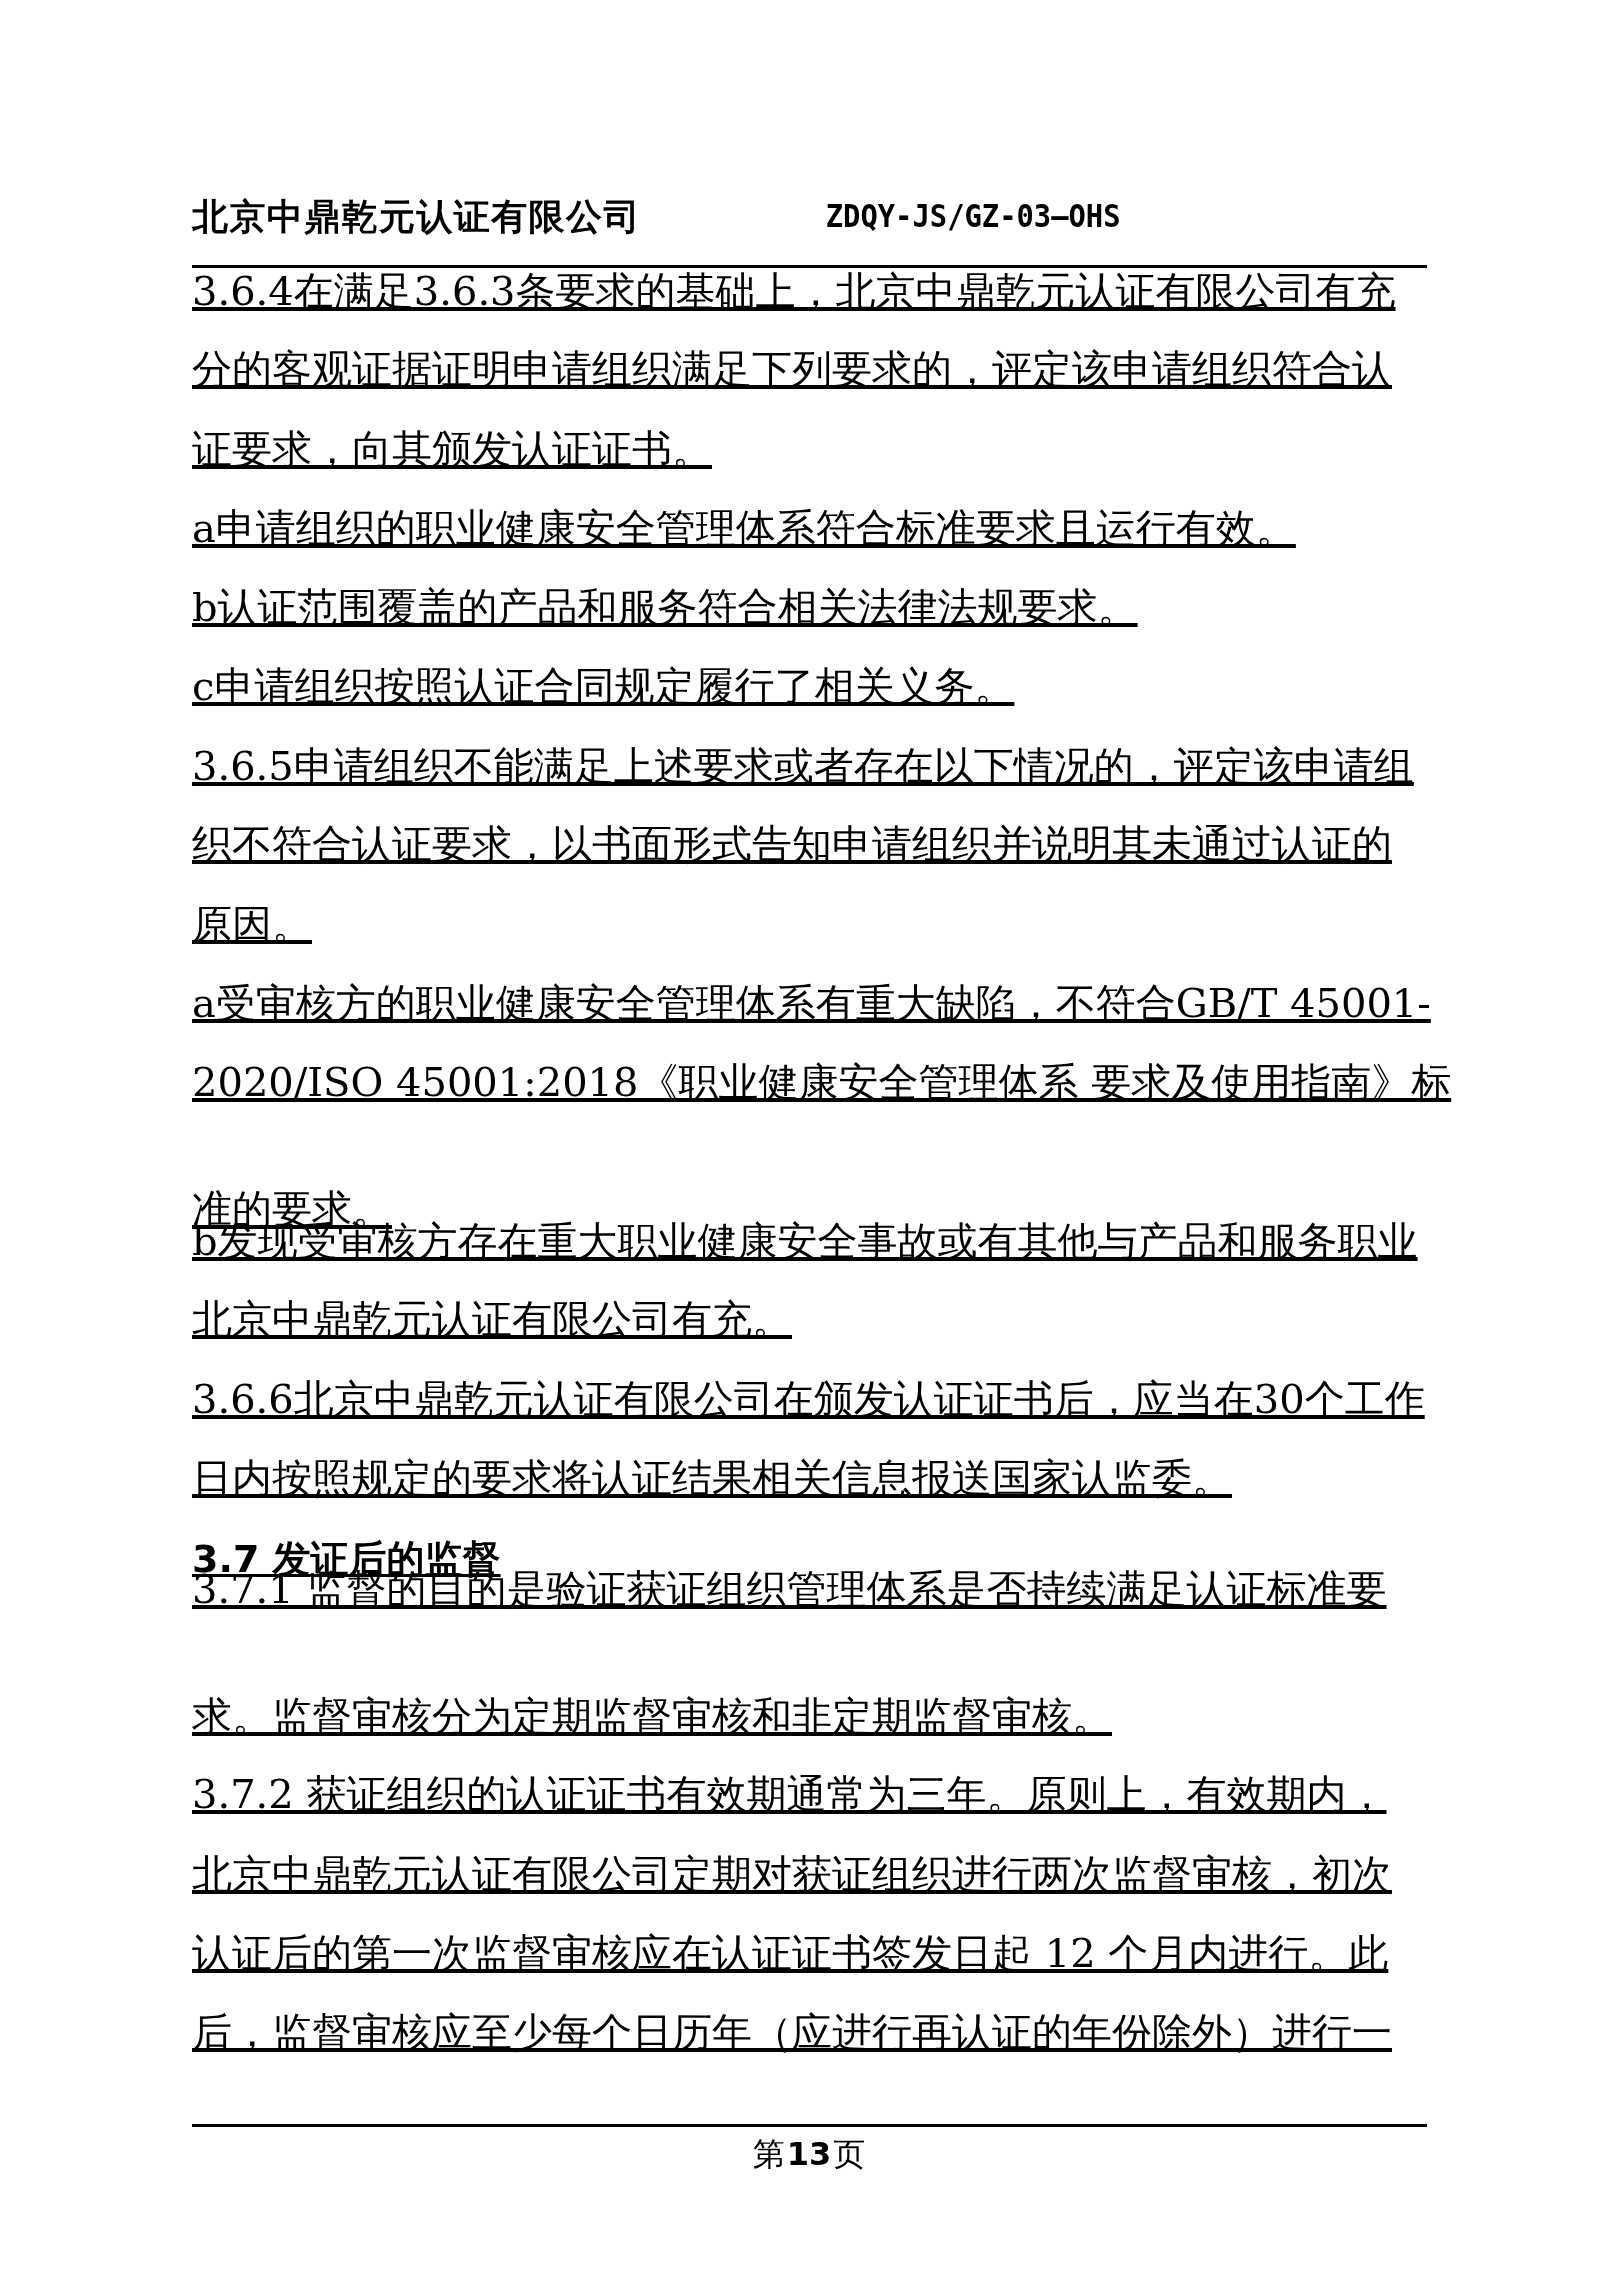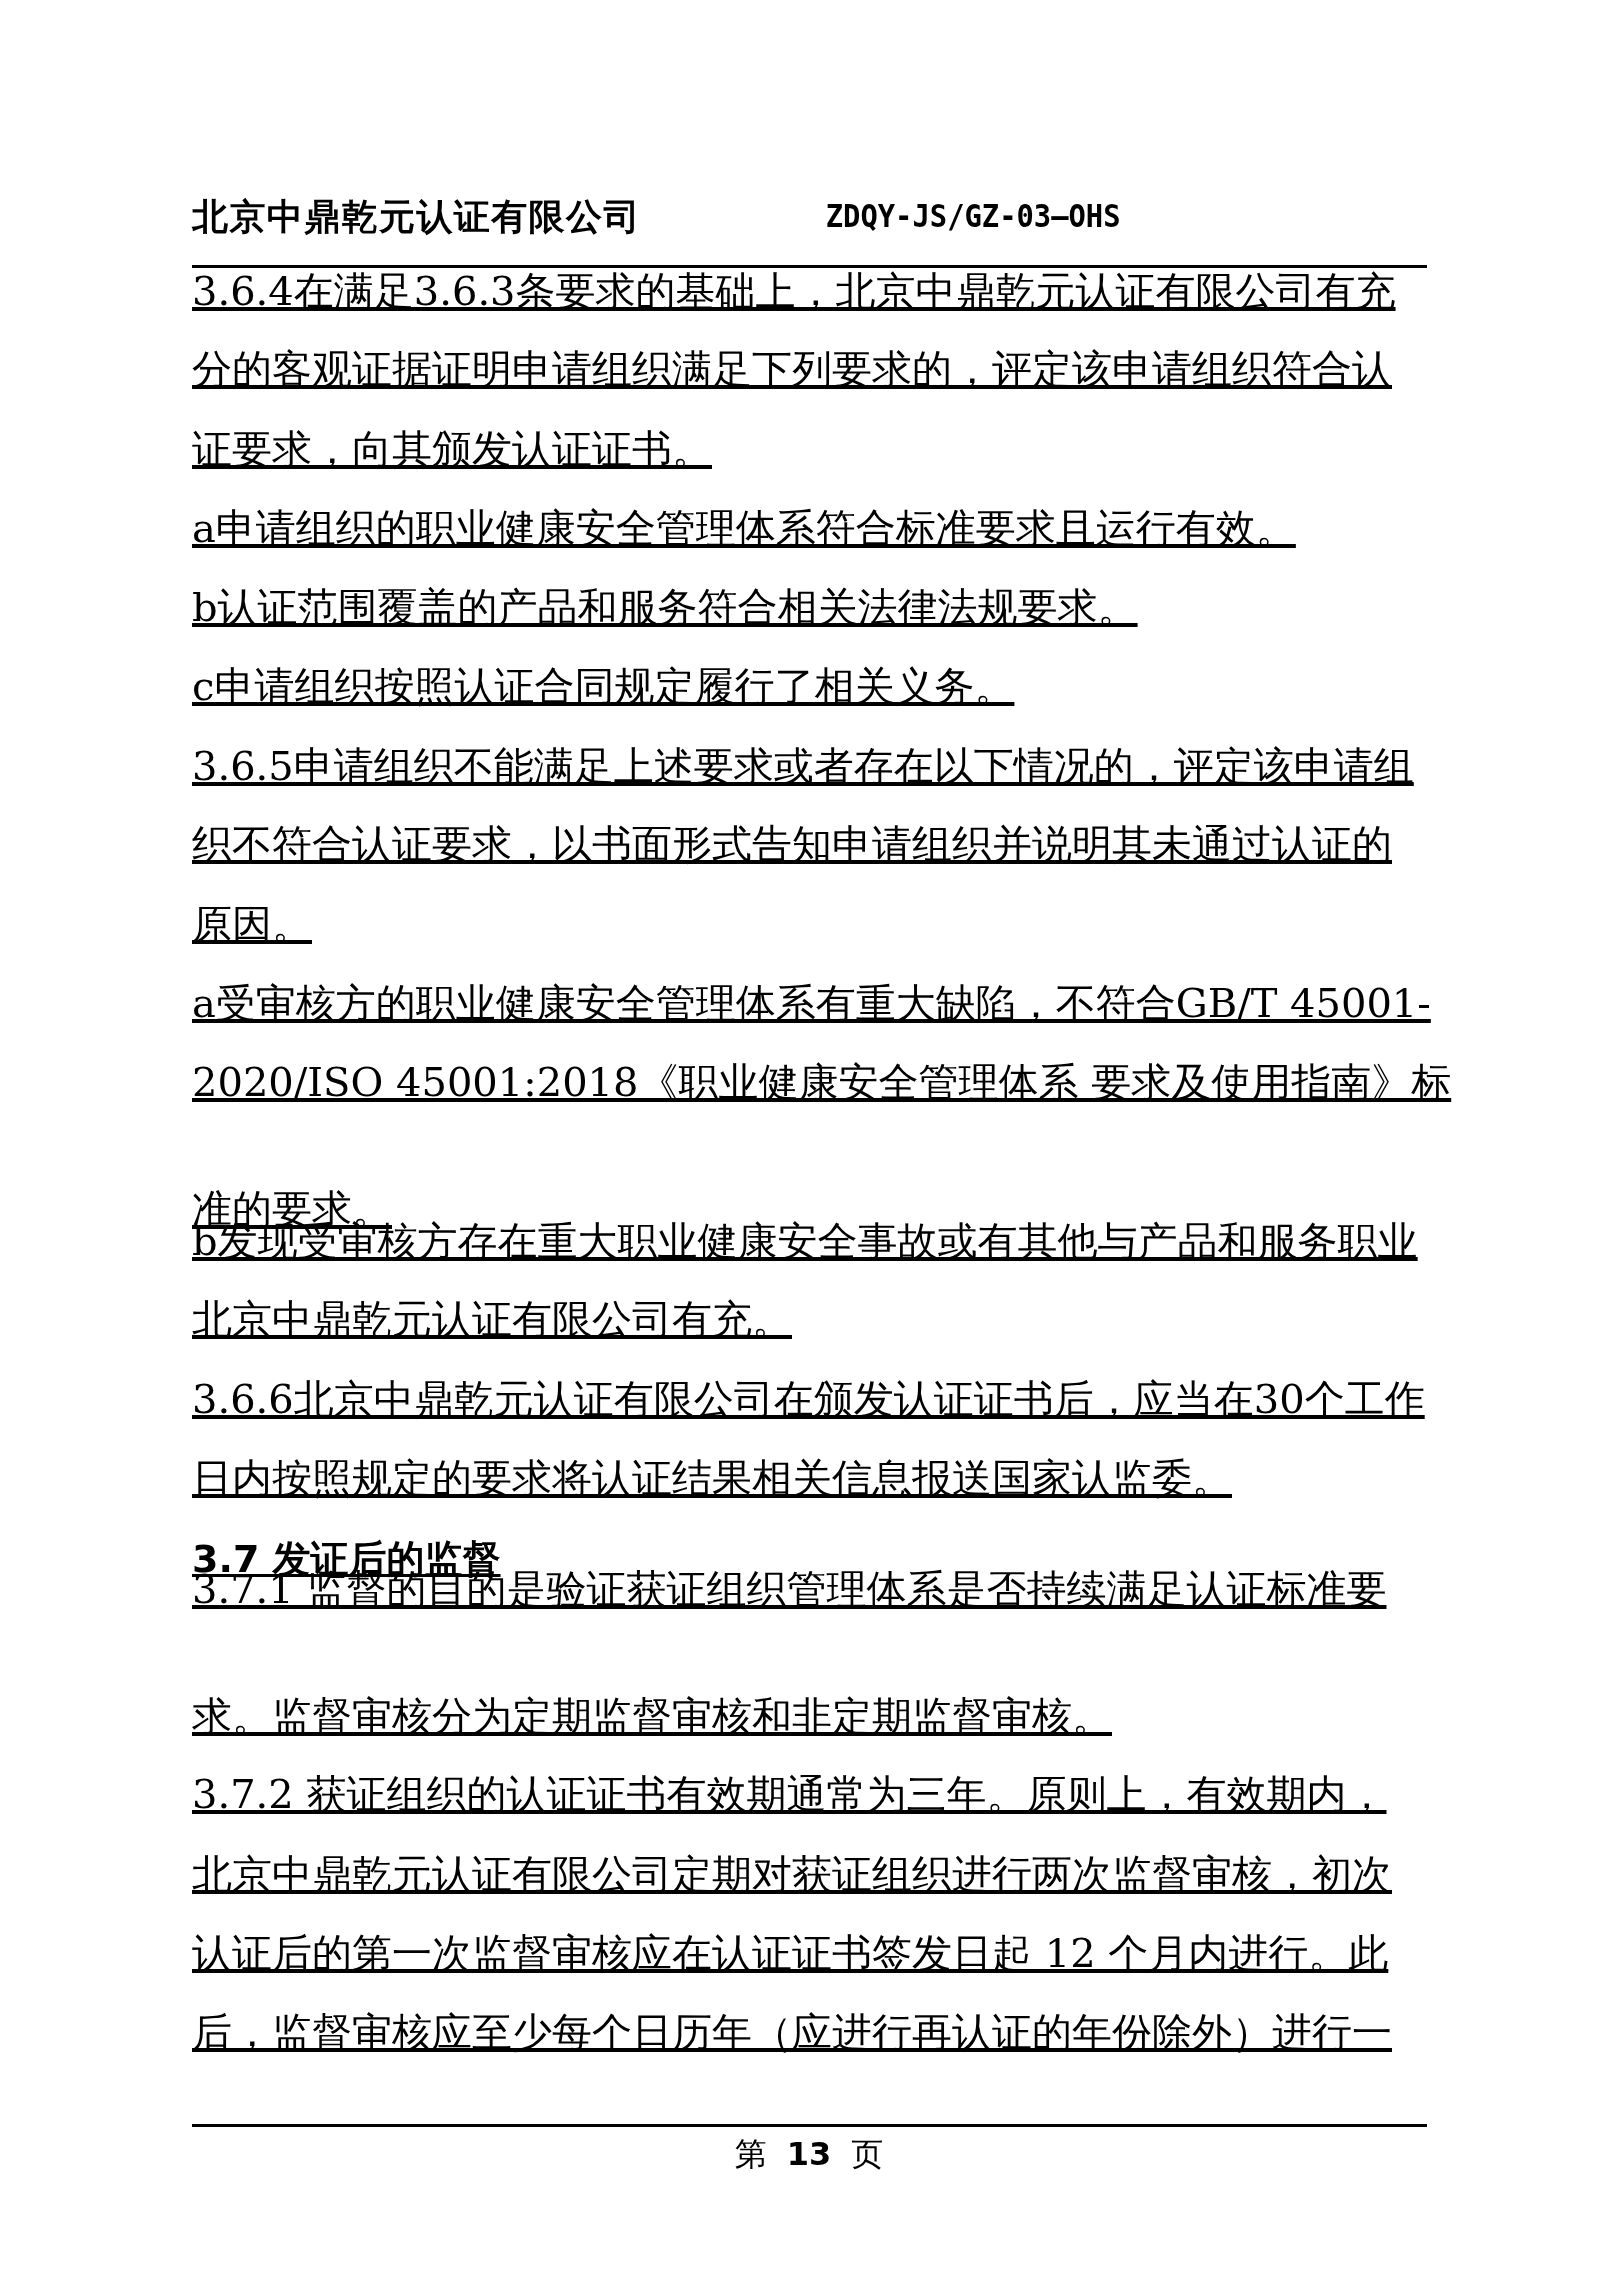--- a/index.html
+++ b/index.html
@@ -22,21 +22,21 @@
     .line {
       position: absolute; left: 192px;
       font-family: "DejaVu Serif", serif; font-size: 40px; line-height: 46px;
       color: #000; white-space: nowrap; text-decoration: underline;
     }
     .line.heading { font-family: "DejaVu Sans", sans-serif; font-weight: bold; font-size: 38px; }
     .footer {
       position: absolute; left: 0; width: 1618px; top: 2133px; text-align: center;
       font-family: "DejaVu Serif", serif; font-size: 32px; line-height: 43px; color: #000;
     }
-    .footer .num { font-family: "DejaVu Sans", sans-serif; font-weight: bold; margin: 0 20px; text-align: center; }
+    .footer .num { font-family: "DejaVu Sans", sans-serif; font-weight: bold; margin: 0 2px; text-align: center; }
   </style>
 </head>
 <body>
 
 <div class="page">
   <div class="hdr-left">北京中鼎乾元认证有限公司</div>
   <div class="hdr-right">ZDQY-JS/GZ-03—OHS</div>
   <div class="rule top"></div>
 
   <div class="line" style="top:268px">3.6.4在满足3.6.3条要求的基础上，北京中鼎乾元认证有限公司有充</div>

